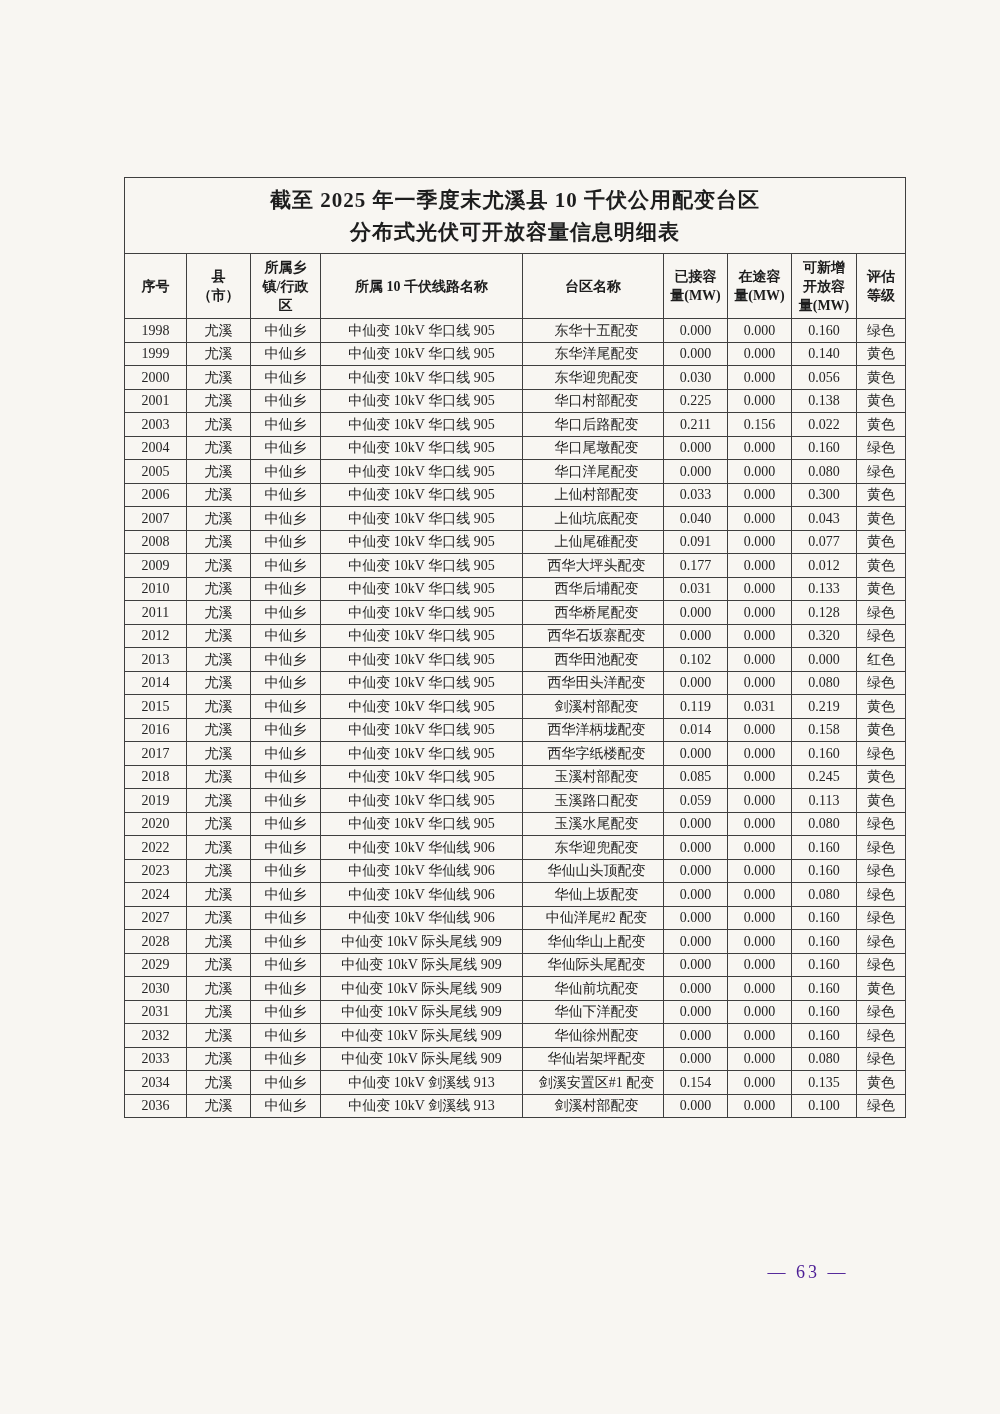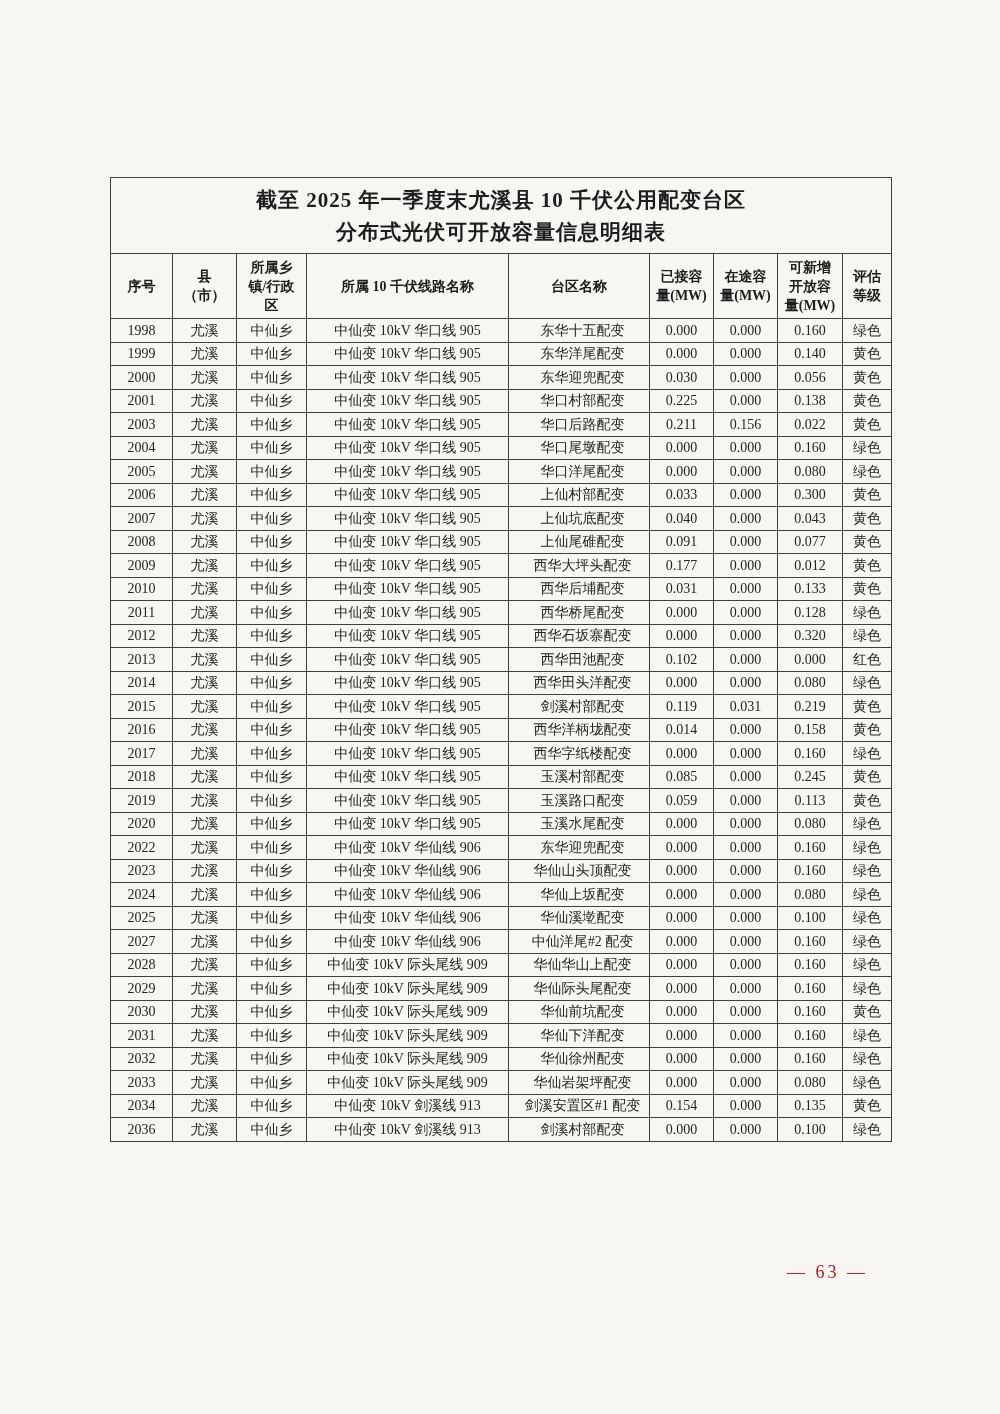--- a/index.html
+++ b/index.html
@@ -7,21 +7,21 @@
     position:relative;
     width:1000px;
     height:1414px;
     background:#f8f6f2;
     font-family:"Liberation Serif","DejaVu Serif",serif;
     color:#242424;
     overflow:hidden;
   }
   table.cap-table {
     position:absolute;
-    left:110px;
+    left:124px;
     top:177px;
     width:781px;
     border-collapse:collapse;
     table-layout:fixed;
   }
   .cap-table td, .cap-table th {
     border:1px solid #3f3f3f;
     vertical-align:middle;
     font-weight:normal;
   }
@@ -58,24 +58,24 @@
   }
   .cap-table tbody td.station {
     text-align:center;
     padding-left:9px;
   }
   .page-number {
     position:absolute;
     top:1262px;
     left:748px;
     width:120px;
-    text-align:right;
+    text-align:center;
     font-size:18px;
     letter-spacing:3px;
-    color:#b91c1c;
+    color:#4c1d95;
   }
 </style>
 </head>
 <body>
 
 <div class="page">
 
   <table class="cap-table">
     <colgroup>
       <col style="width:62px">
@@ -385,31 +385,20 @@
           <td>尤溪</td>
           <td>中仙乡</td>
           <td>中仙变 10kV 华仙线 906</td>
           <td class="station">华仙上坂配变</td>
           <td>0.000</td>
           <td>0.000</td>
           <td>0.080</td>
           <td>绿色</td>
         </tr>
         <tr>
-          <td>2025</td>
-          <td>尤溪</td>
-          <td>中仙乡</td>
-          <td>中仙变 10kV 华仙线 906</td>
-          <td class="station">华仙溪墘配变</td>
-          <td>0.000</td>
-          <td>0.000</td>
-          <td>0.100</td>
-          <td>绿色</td>
-        </tr>
-        <tr>
           <td>2027</td>
           <td>尤溪</td>
           <td>中仙乡</td>
           <td>中仙变 10kV 华仙线 906</td>
           <td class="station">中仙洋尾#2 配变</td>
           <td>0.000</td>
           <td>0.000</td>
           <td>0.160</td>
           <td>绿色</td>
         </tr>

